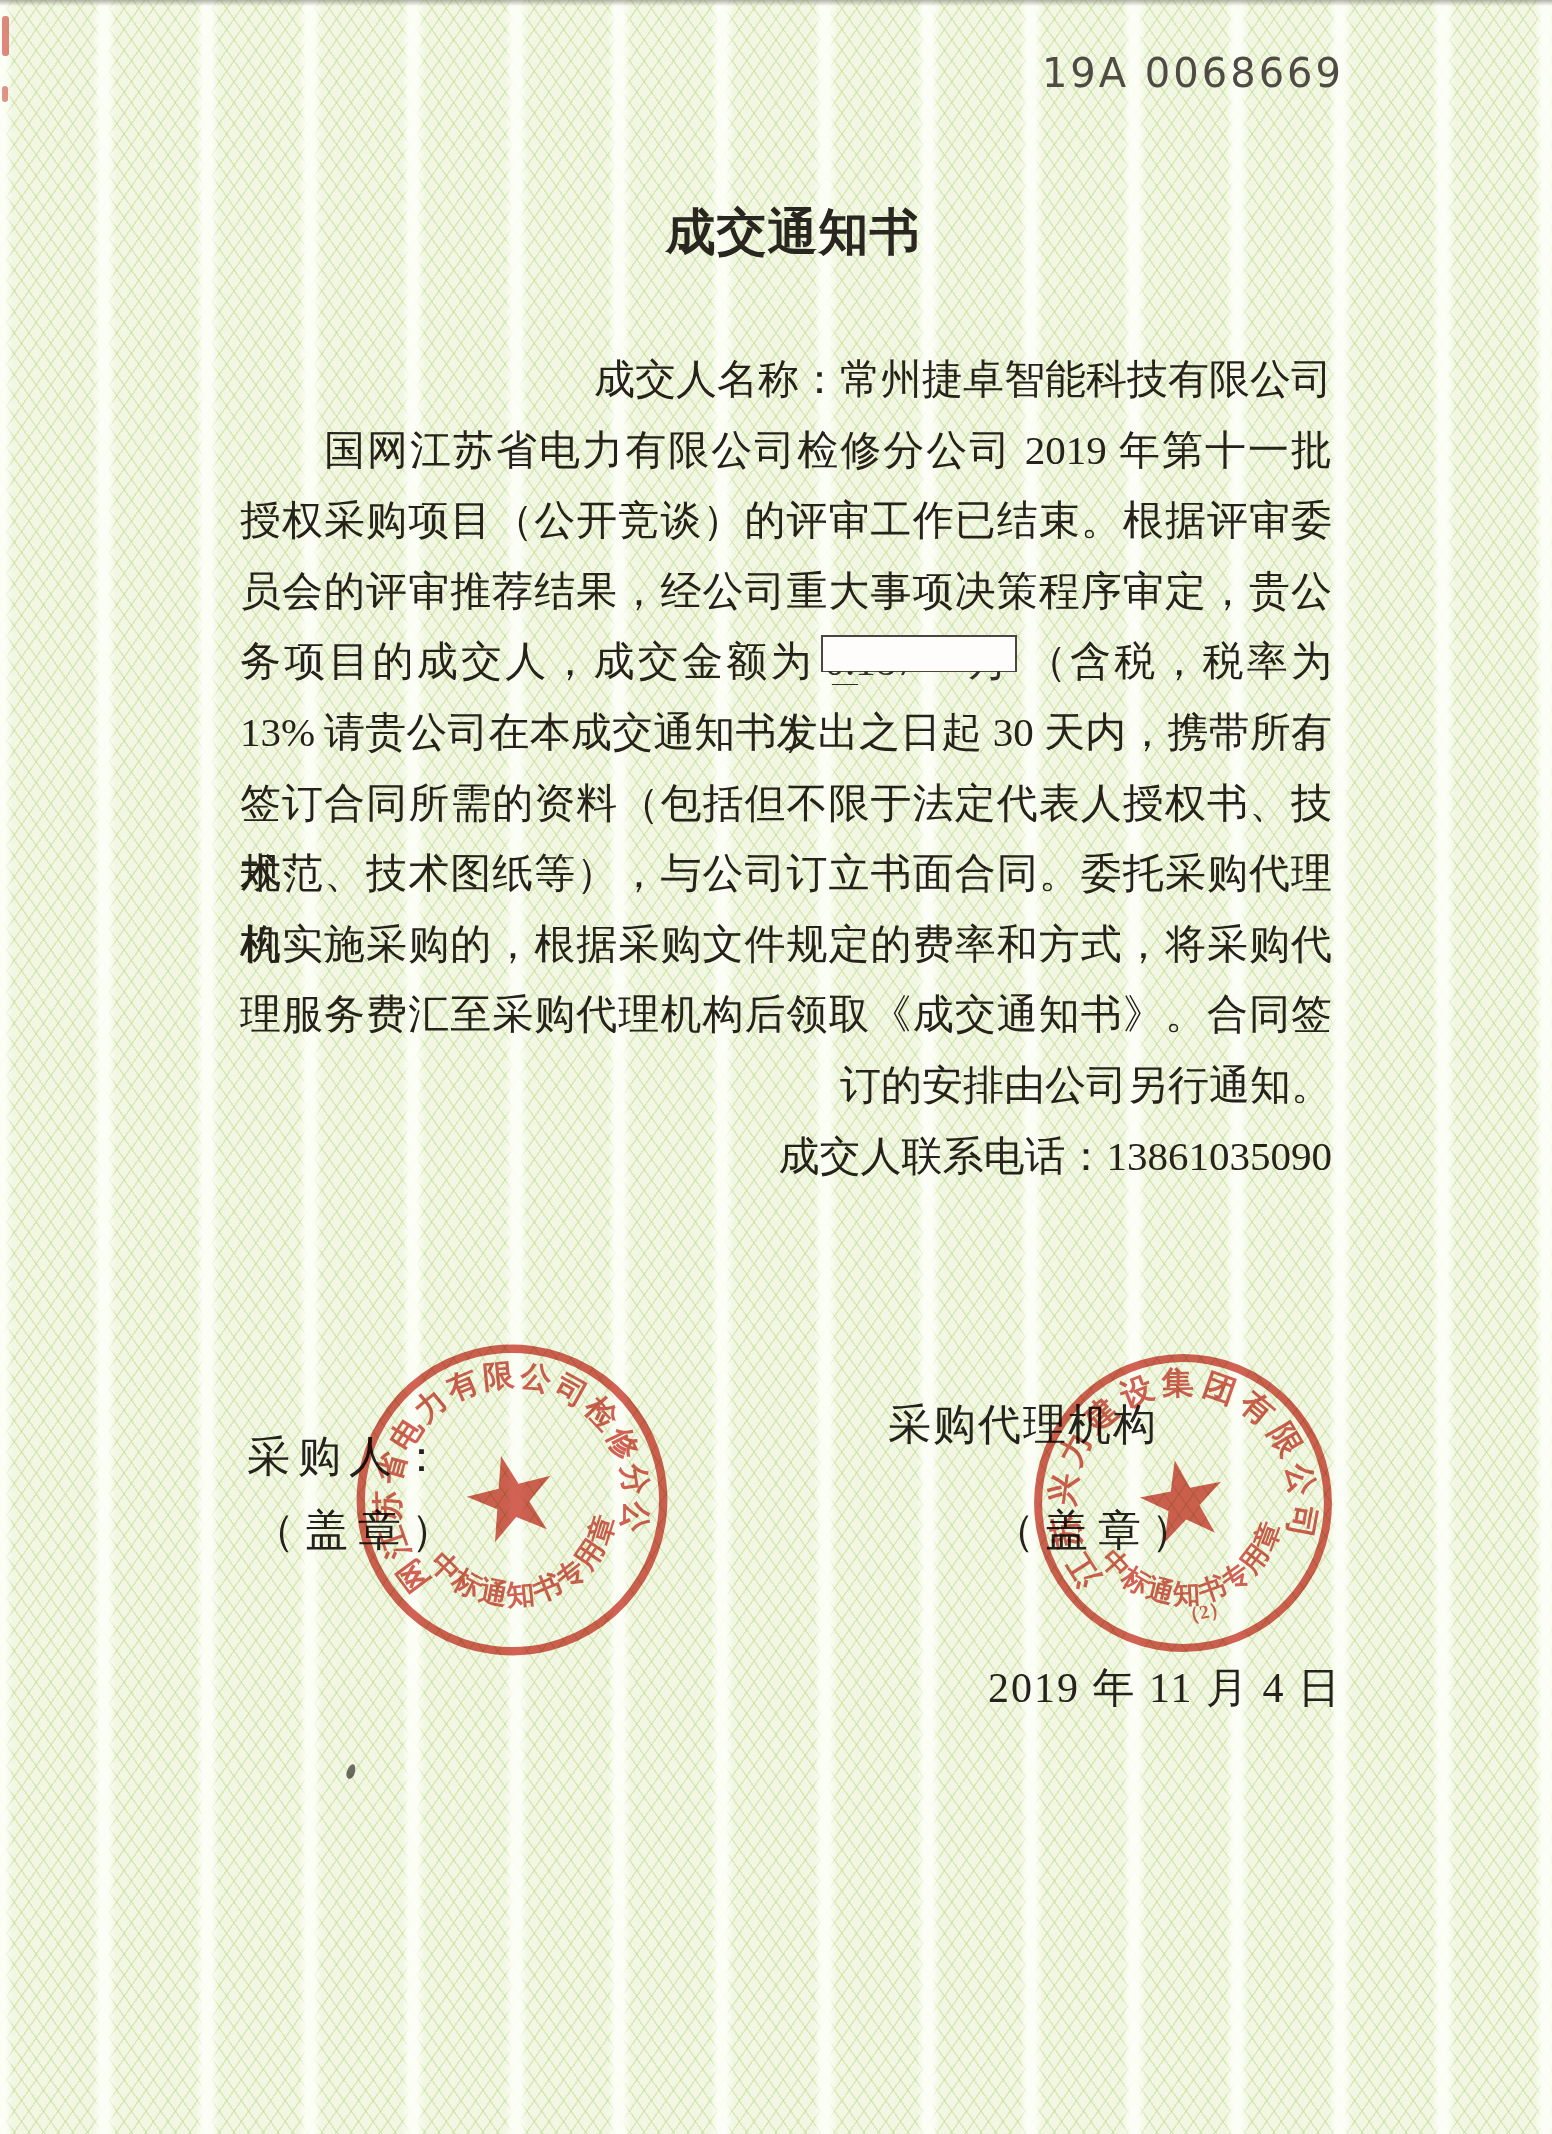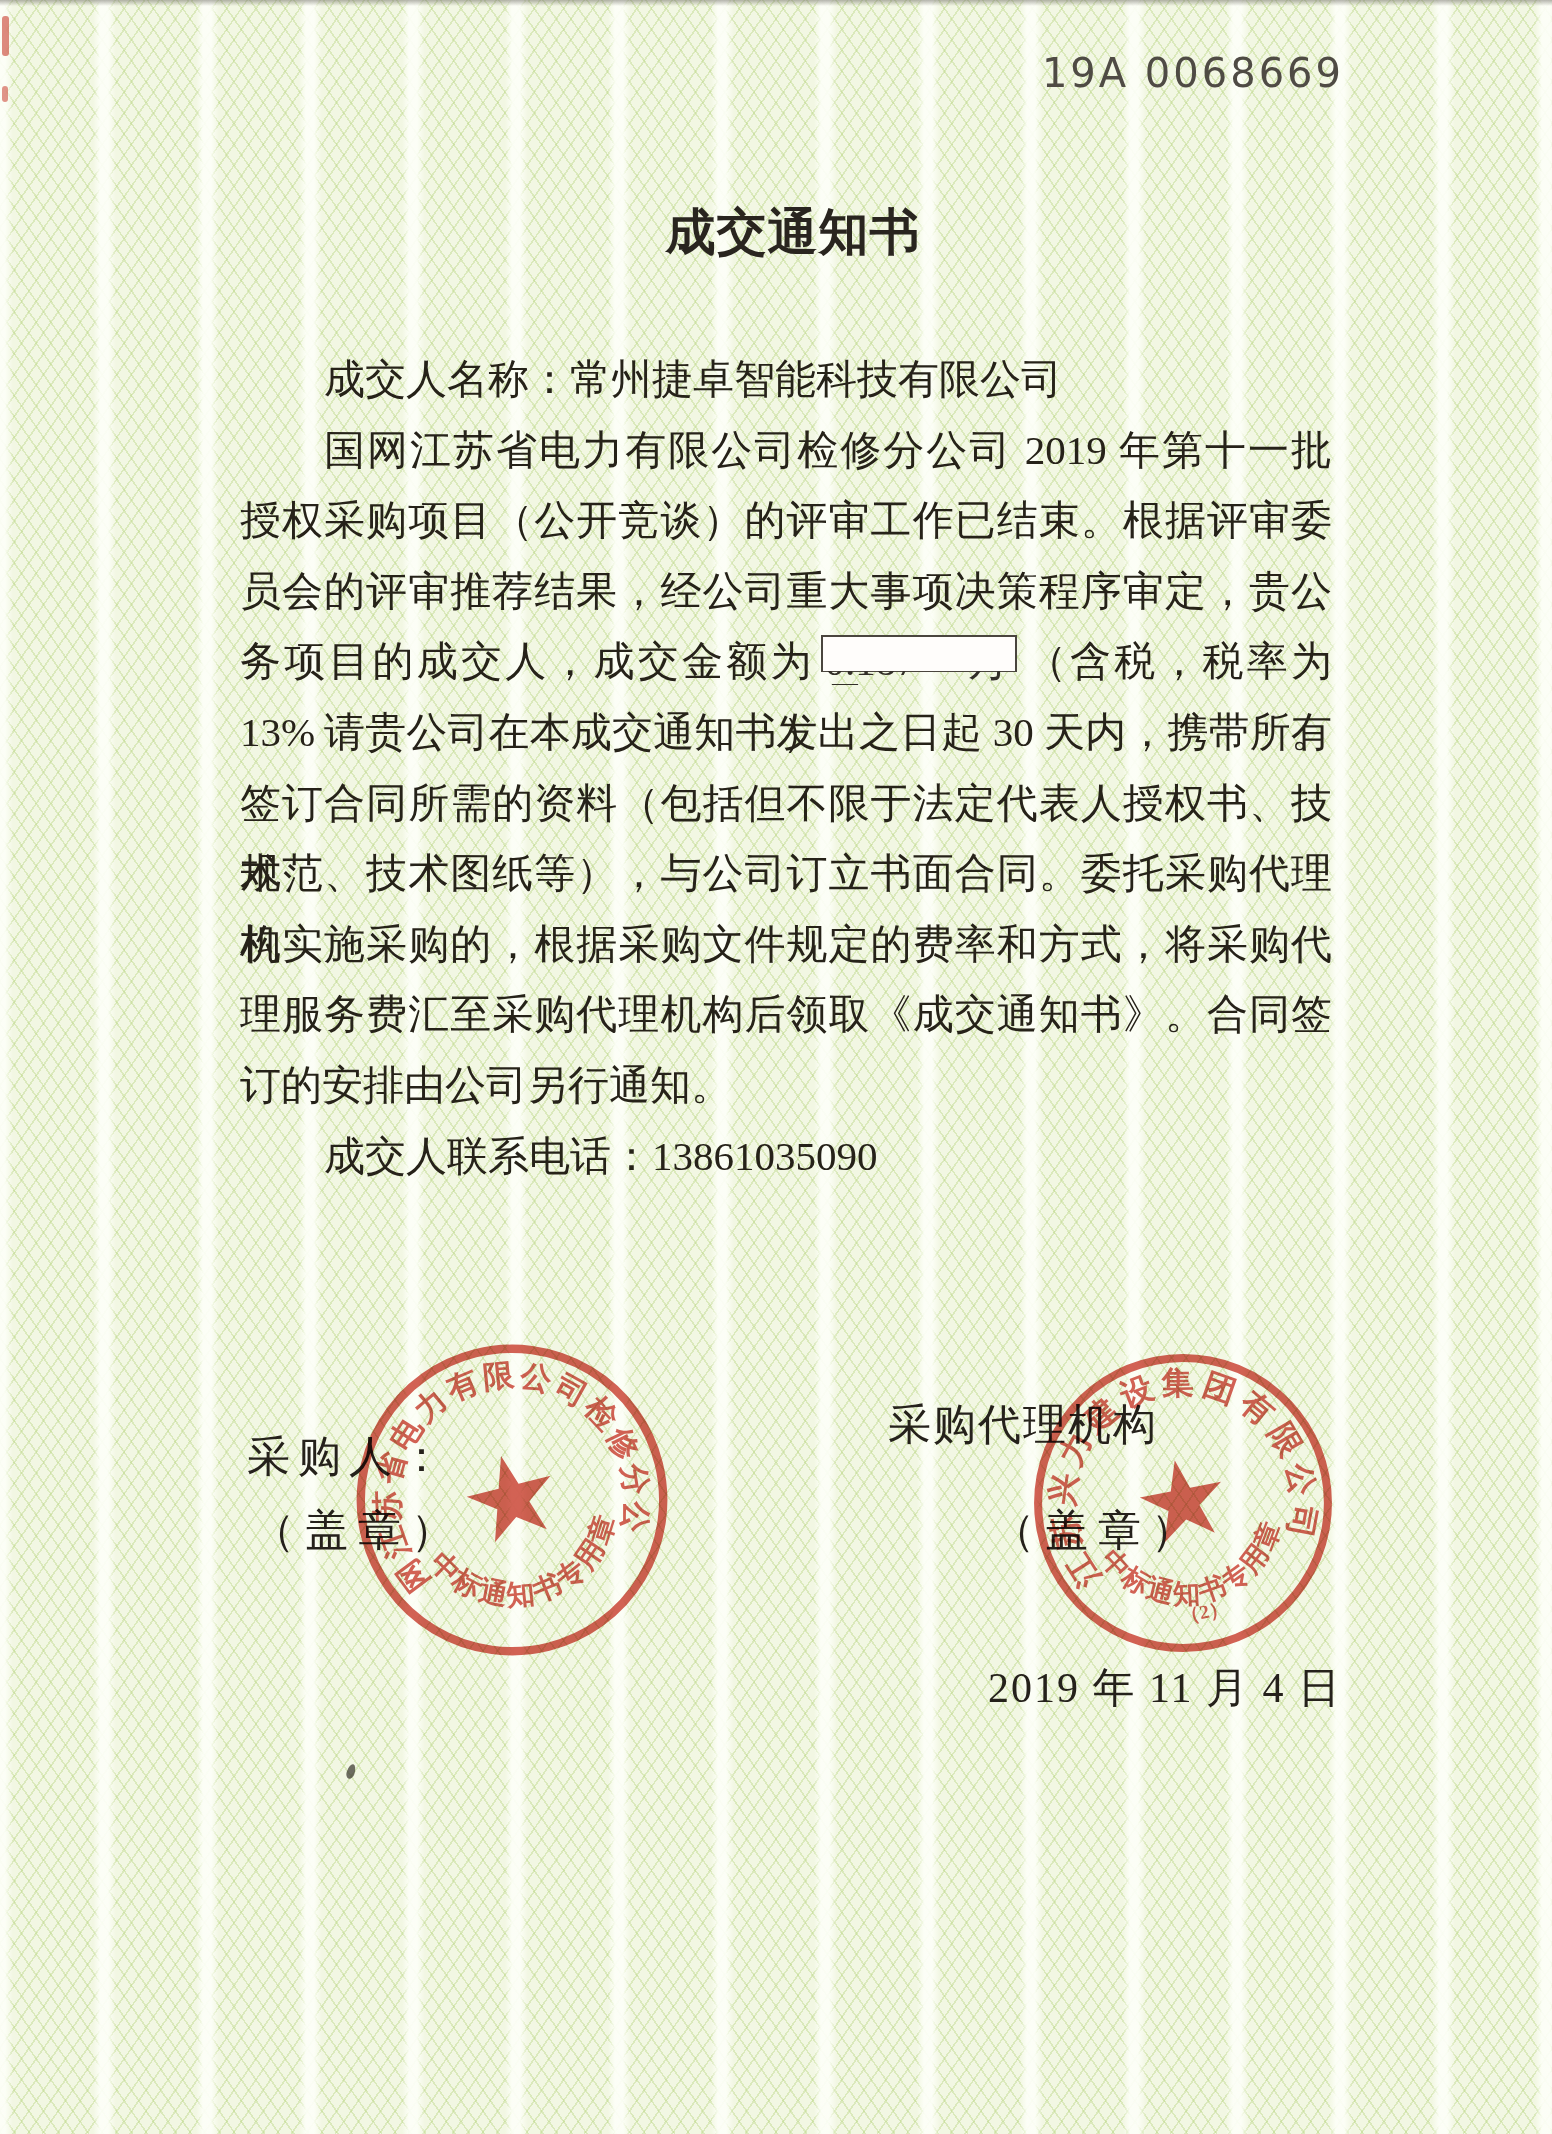--- a/index.html
+++ b/index.html
@@ -22,21 +22,21 @@
   .serial{position:absolute;top:50px;right:208px;
     font-family:"DejaVu Sans","Liberation Sans",sans-serif;
     font-size:40px;letter-spacing:3px;color:#4f4b44;margin-left:47px;}
 
   .title{position:absolute;top:182px;left:0;width:100%;text-align:center;margin:17px;
     font-family:"Liberation Sans","DejaVu Sans",sans-serif;
     font-size:50px;font-weight:700;letter-spacing:1px;color:#29251f;}
 
   .body-text{position:absolute;left:240px;top:344px;width:1092px;
     font-size:41px;line-height:70.6px;}
-  .line{margin:0;height:70.6px;text-align:left;}
+  .line{margin:0;height:70.6px;text-align:right;}
   .just{text-align:justify;text-align-last:justify;text-justify:inter-character;}
   .indent{padding-left:84px;}
 
   .amount-box{display:inline-block;width:192px;height:34px;background:#fffdfb;
     border:2px solid #4a453e;border-bottom-width:1px;position:relative;
     vertical-align:3px;margin:0 6px;}
   .peek-window{position:absolute;left:2px;top:100%;width:184px;height:14px;overflow:hidden;}
   .peek-text{display:block;font-size:41px;line-height:41px;margin-top:-30px;color:#322e28;}
 
   .sig{position:absolute;font-size:43px;color:#25211b;}

